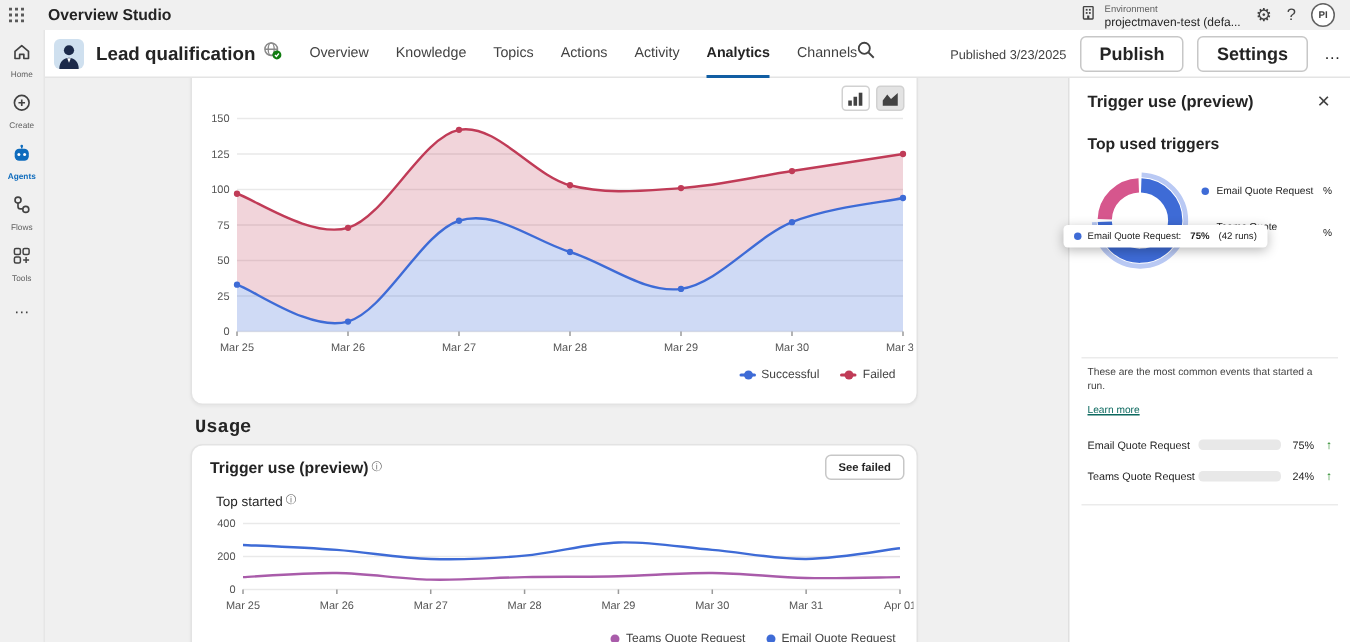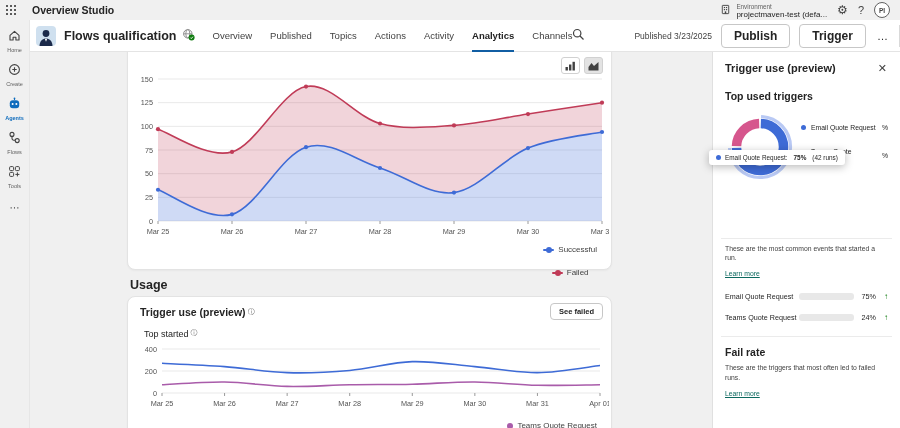--- a/index.html
+++ b/index.html
@@ -41,27 +41,27 @@
   .test-block { display:flex; flex-direction:column; align-items:center; line-height:1; cursor:pointer; gap:1px; }
   .test-label { font-size:6.5px; color:#424242; }
 
   
   .main { position:absolute; left:30px; top:52px; width:682px; height:376px; background:#f0f0f0; overflow:hidden; }
   .card { position:absolute; background:#fff; border:1px solid #e3e3e3; box-shadow:0 1px 2px rgba(0,0,0,.04); }
   .card1 { left:97px; top:-6px; width:485px; height:224px; border-radius:0 0 8px 8px; }
   .chart-toolbar { position:absolute; top:10px; right:8px; display:flex; gap:4px; }
   .ct-btn { width:19px; height:17px; border:1px solid #d1d1d1; border-radius:3px; background:#fff; display:flex; align-items:center; justify-content:center; cursor:pointer; padding:0; }
   .ct-btn.active { background:#e3e3e3; }
-  .legend-row { position:absolute; right:14px; display:flex; gap:14px; align-items:center;flex-direction:column; }
+  .legend-row { position:absolute; right:14px; display:flex; gap:14px; align-items:flex-end; }
   .legend-item { display:flex; align-items:center; gap:4px; font-size:8px; color:#424242; }
   .lg-line { position:relative; width:11px; height:2px; border-radius:2px; }
   .lg-dot { position:absolute; left:3px; top:-2px; width:6px; height:6px; border-radius:50%; }
   .dot { width:6px; height:6px; border-radius:50%; flex:none; }
 
-  .usage-heading { position:absolute; left:100px; top:226px; font-size:12.5px; font-weight:bold; }
+  .usage-heading { position:absolute; left:100px; top:226px; font-size:12.5px; font-weight:bold;font-family:Liberation Mono, monospace; }
   .card2 { left:97px; top:244px; width:485px; height:140px; border-radius:8px 8px 0 0; }
   .card2-title { position:absolute; left:12px; top:9px; font-size:10.5px; font-weight:bold; }
   .info-ico { font-size:7px; color:#616161; font-weight:normal; vertical-align:2px; margin-left:2px; }
   .see-details { position:absolute; right:8px; top:6px; font-size:7.5px; padding:3px 8px; }
   .card2-sub { position:absolute; left:16px; top:31px; font-size:9px; color:#242424; }
 
   
   .panel { position:absolute; right:0; top:52px; width:188px; height:376px; background:#fff; border-left:1px solid #e0e0e0; padding:10px 12px 0 12px; }
   .p-head { display:flex; align-items:flex-start; }
   .p-title { font-size:11px; font-weight:bold; }
@@ -177,47 +177,47 @@
 
 <div class="header">
   <span class="agent-avatar">
     <svg width="20" height="20" viewBox="0 0 20 20">
         <rect width="20" height="20" fill="#cfe0ef"></rect>
         <circle cx="10" cy="7.5" r="3.4" fill="#1b2a4a"></circle>
         <path d="M3.5,20 C3.5,14.8 7,12.5 10,12.5 C13,12.5 16.5,14.8 16.5,20 Z" fill="#1b2a4a"></path>
         <path d="M8.8,12.8 h2.4 l-1.2,3 Z" fill="#fff"></path>
       </svg>
   </span>
-  <span class="agent-name">Flows qualification</span>
+  <span class="agent-name">Lead qualification</span>
   <span class="status-ico">
     <svg width="13" height="13" viewBox="0 0 13 13">
         <circle cx="5.8" cy="5.8" r="4.2" fill="none" stroke="#8a8a8a" stroke-width="1"></circle>
         <line x1="1.6" y1="5.8" x2="10" y2="5.8" stroke="#8a8a8a" stroke-width="0.9"></line>
         <ellipse cx="5.8" cy="5.8" rx="2" ry="4.2" fill="none" stroke="#8a8a8a" stroke-width="0.9"></ellipse>
         <circle cx="9.6" cy="9.6" r="3" fill="#107c10"></circle>
         <path d="M8.3,9.6 l1,1 1.6,-1.9" fill="none" stroke="#fff" stroke-width="0.9"></path>
       </svg>
   </span>
   <div class="tabs">
     <span class="tab">Overview</span>
-    <span class="tab">Published</span>
+    <span class="tab">Knowledge</span>
     <span class="tab">Topics</span>
     <span class="tab">Actions</span>
     <span class="tab">Activity</span>
     <span class="tab active">Analytics</span>
     <span class="tab">Channels</span>
   </div>
   <div class="header-right">
     <span><svg width="13" height="13" viewBox="0 0 13 13">
           <circle cx="5.2" cy="5.2" r="3.7" fill="none" stroke="#424242" stroke-width="1.2"></circle>
           <line x1="8" y1="8" x2="11.5" y2="11.5" stroke="#424242" stroke-width="1.2"></line>
         </svg></span>
     <span class="published">Published 3/23/2025</span>
     <button class="btn">Publish</button>
-    <button class="btn">Trigger</button>
+    <button class="btn">Settings</button>
     <button class="more-btn">…</button>
     <span class="vdiv"></span>
     <span class="test-block">
       <span><svg width="12" height="12" viewBox="0 0 13 13">
             <path d="M4.7,1.5 h3.6 M5.6,1.5 v3.4 L2.9,10 a1.1,1.1 0 0 0 1,1.5 h5.2 a1.1,1.1 0 0 0 1,-1.5 L7.4,4.9 V1.5" fill="none" stroke="#424242" stroke-width="1" stroke-linecap="round" stroke-linejoin="round"></path>
           </svg></span>
       <span class="test-label">Test</span>
     </span>
   </div>
 </div>
@@ -394,20 +394,13 @@
     <div class="trig-row">
       <span class="tr-label">Teams Quote Request</span>
       <span class="tr-bar"><span class="tr-fill" style="background: rgb(34, 102, 227); width: 24%;"></span></span>
       <span class="tr-pct">24%</span>
       <span class="tr-arrow" style="color: rgb(16, 124, 16);">↑</span>
     </div>
   </div>
 
   <hr class="p-div" style="margin-top:14px;">
 
-  <div class="p-section">
-    <div class="p-sec-title">Fail rate</div>
-    <div class="p-desc">These are the triggers that most often led to failed runs.</div>
-    <a class="p-link">Learn more</a>
-    
-    
-  </div>
 </div>
 
 </body></html>

